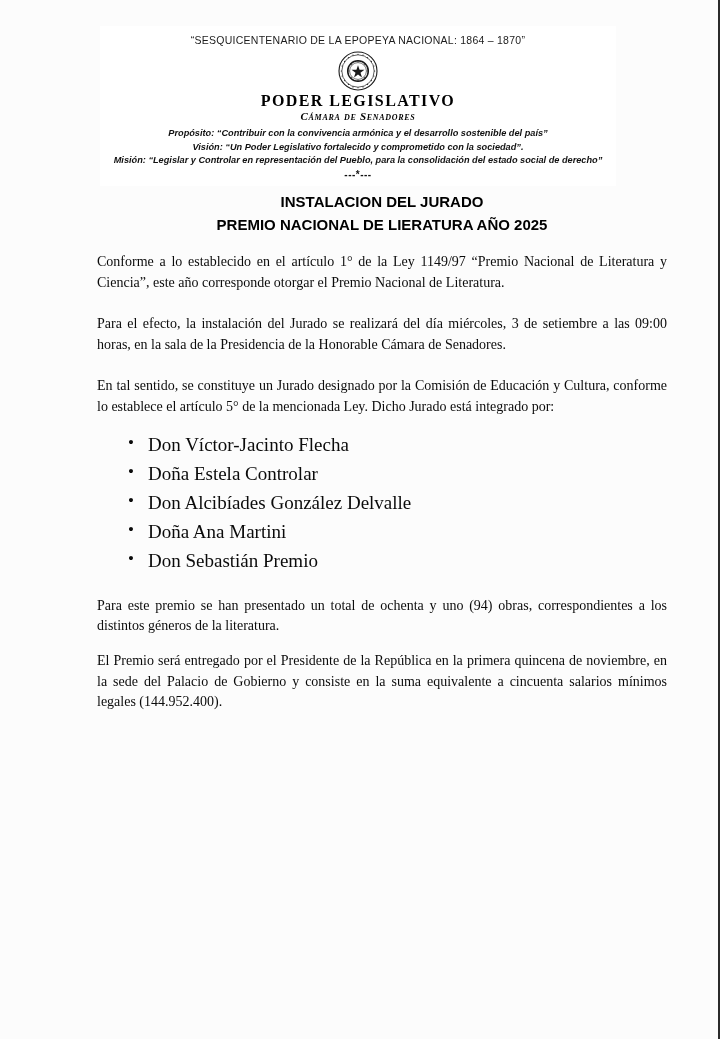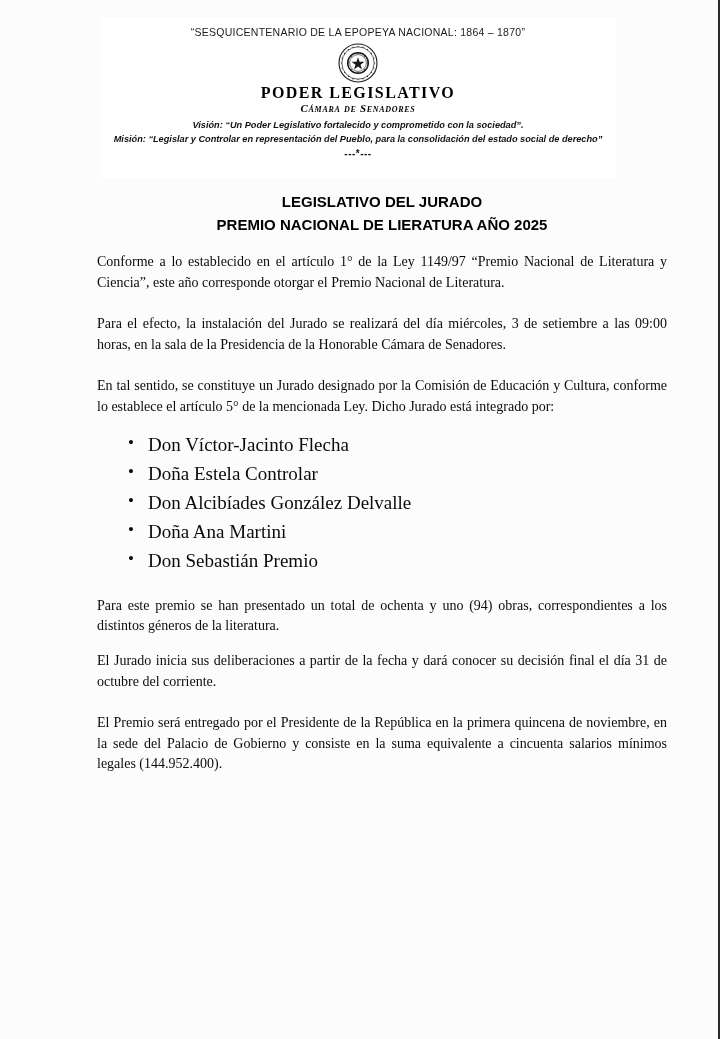--- a/index.html
+++ b/index.html
@@ -19,21 +19,21 @@
     box-sizing: border-box;
     overflow: hidden;
     font-family: "Liberation Serif", "DejaVu Serif", serif;
     color: #0d0d0d;
   }
 
   
   .letterhead {
     position: absolute;
     left: 100px;
-    top: 18px;
+    top: 26px;
     width: 516px;
     height: 160px;
     background: #ffffff;
     text-align: center;
     box-sizing: border-box;
   }
 
   .sesquicentenario {
     margin: 8px 0 0 0;
     font-family: "Liberation Sans", "DejaVu Sans", sans-serif;
@@ -204,29 +204,30 @@
             <circle cx="15" cy="4.1" r="0.55"></circle>
         </g>
       </svg>
     </div>
 
     <div class="poder">PODER LEGISLATIVO</div>
 
     <div class="camara">Cámara de Senadores</div>
 
     <div class="pmv">
+      <div>Propósito: “Contribuir con la convivencia armónica y el desarrollo sostenible del país”</div>
       <div>Visión: “Un Poder Legislativo fortalecido y comprometido con la sociedad”.</div>
       <div>Misión: “Legislar y Controlar en representación del Pueblo, para la consolidación del estado social de derecho”</div>
     </div>
 
     <div class="divider-dashes">---*---</div>
   </div>
 
   <div class="doc-title">
-    <div>LEGISLATIVO DEL JURADO</div>
+    <div>INSTALACION DEL JURADO</div>
     <div>PREMIO NACIONAL DE LIERATURA AÑO 2025</div>
   </div>
 
   <div class="body-area">
 
     <p class="para">Conforme a lo establecido en el artículo 1° de la Ley 1149/97 “Premio Nacional de Literatura y Ciencia”, este año corresponde otorgar el Premio Nacional de Literatura.</p>
 
     <p class="para">Para el efecto, la instalación del Jurado se realizará del día miércoles, 3 de setiembre a las 09:00 horas, en la sala de la Presidencia de la Honorable Cámara de Senadores.</p>
 
     <p class="para tight">En tal sentido, se constituye un Jurado designado por la Comisión de Educación y Cultura, conforme lo establece el artículo 5° de la mencionada Ley.   Dicho Jurado está integrado por:</p>
@@ -249,19 +250,18 @@
         <span>Doña Ana Martini</span>
       </li>
       <li>
         <span class="bullet">•</span>
         <span>Don Sebastián Premio</span>
       </li>
     </ul>
 
     <p class="para tight">Para este premio se han presentado un total de ochenta y uno (94) obras, correspondientes a los distintos géneros de la literatura.</p>
 
-    <p class="para">El Jurado inicia sus deliberaciones a partir de la fecha y dará conocer su decisión final el día 31 de octubre del corriente.</p>
 
     <p class="para">El Premio será entregado por el Presidente de la República en la primera quincena de noviembre, en la sede del Palacio de Gobierno y consiste en la suma equivalente a cincuenta salarios mínimos legales (144.952.400).</p>
 
   </div>
 
 </div>
 
 </body></html>

